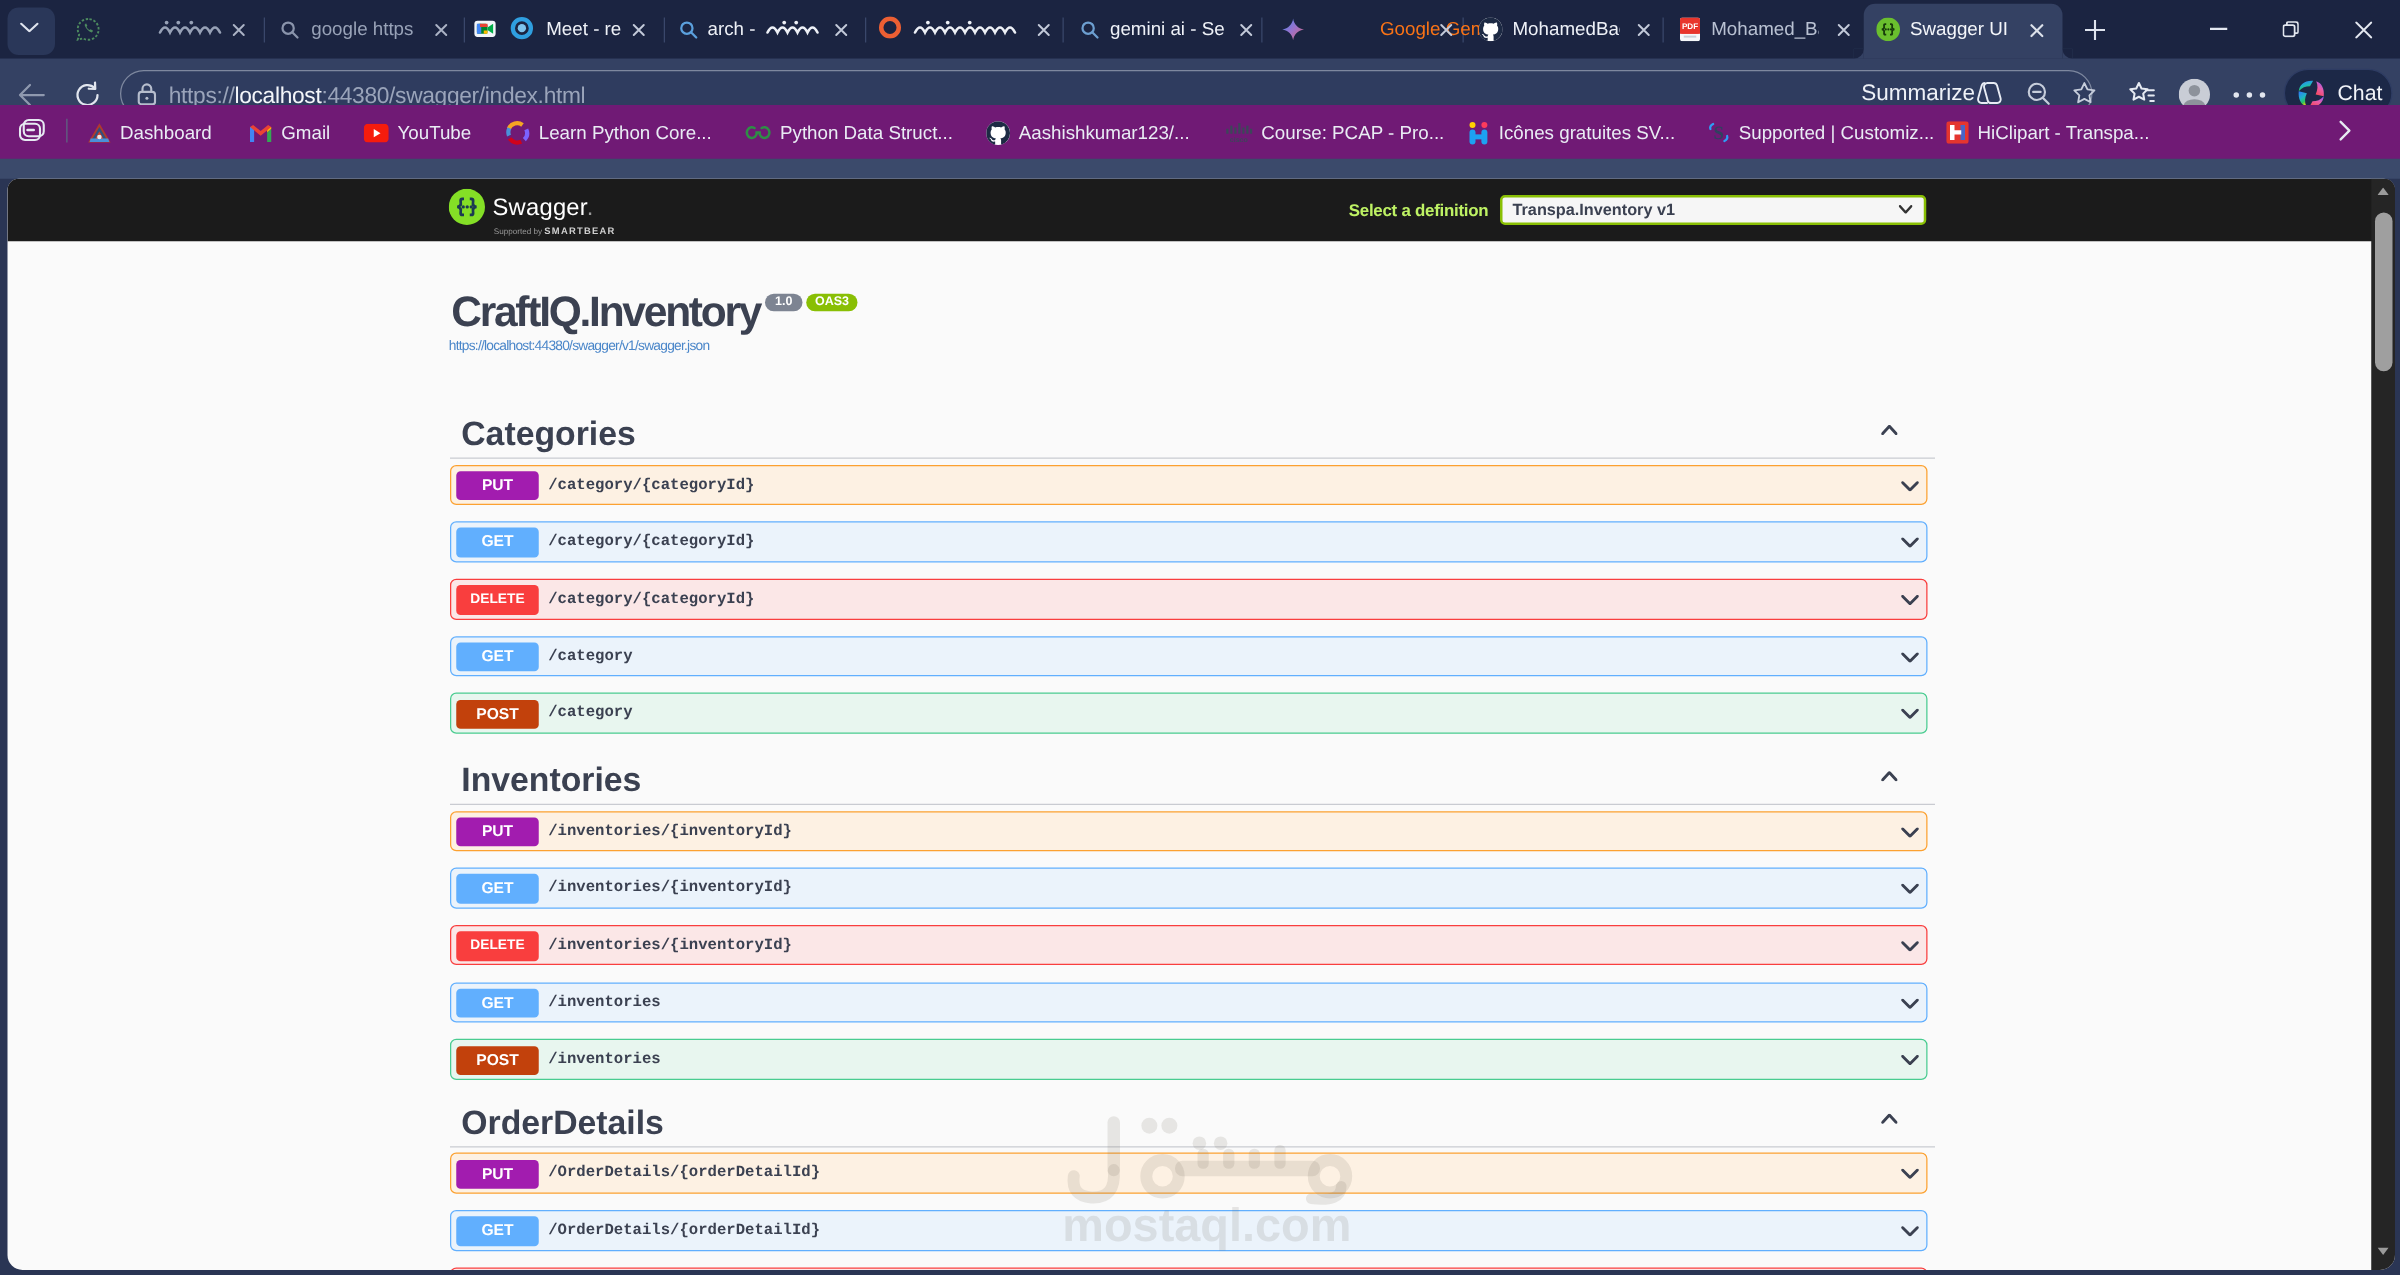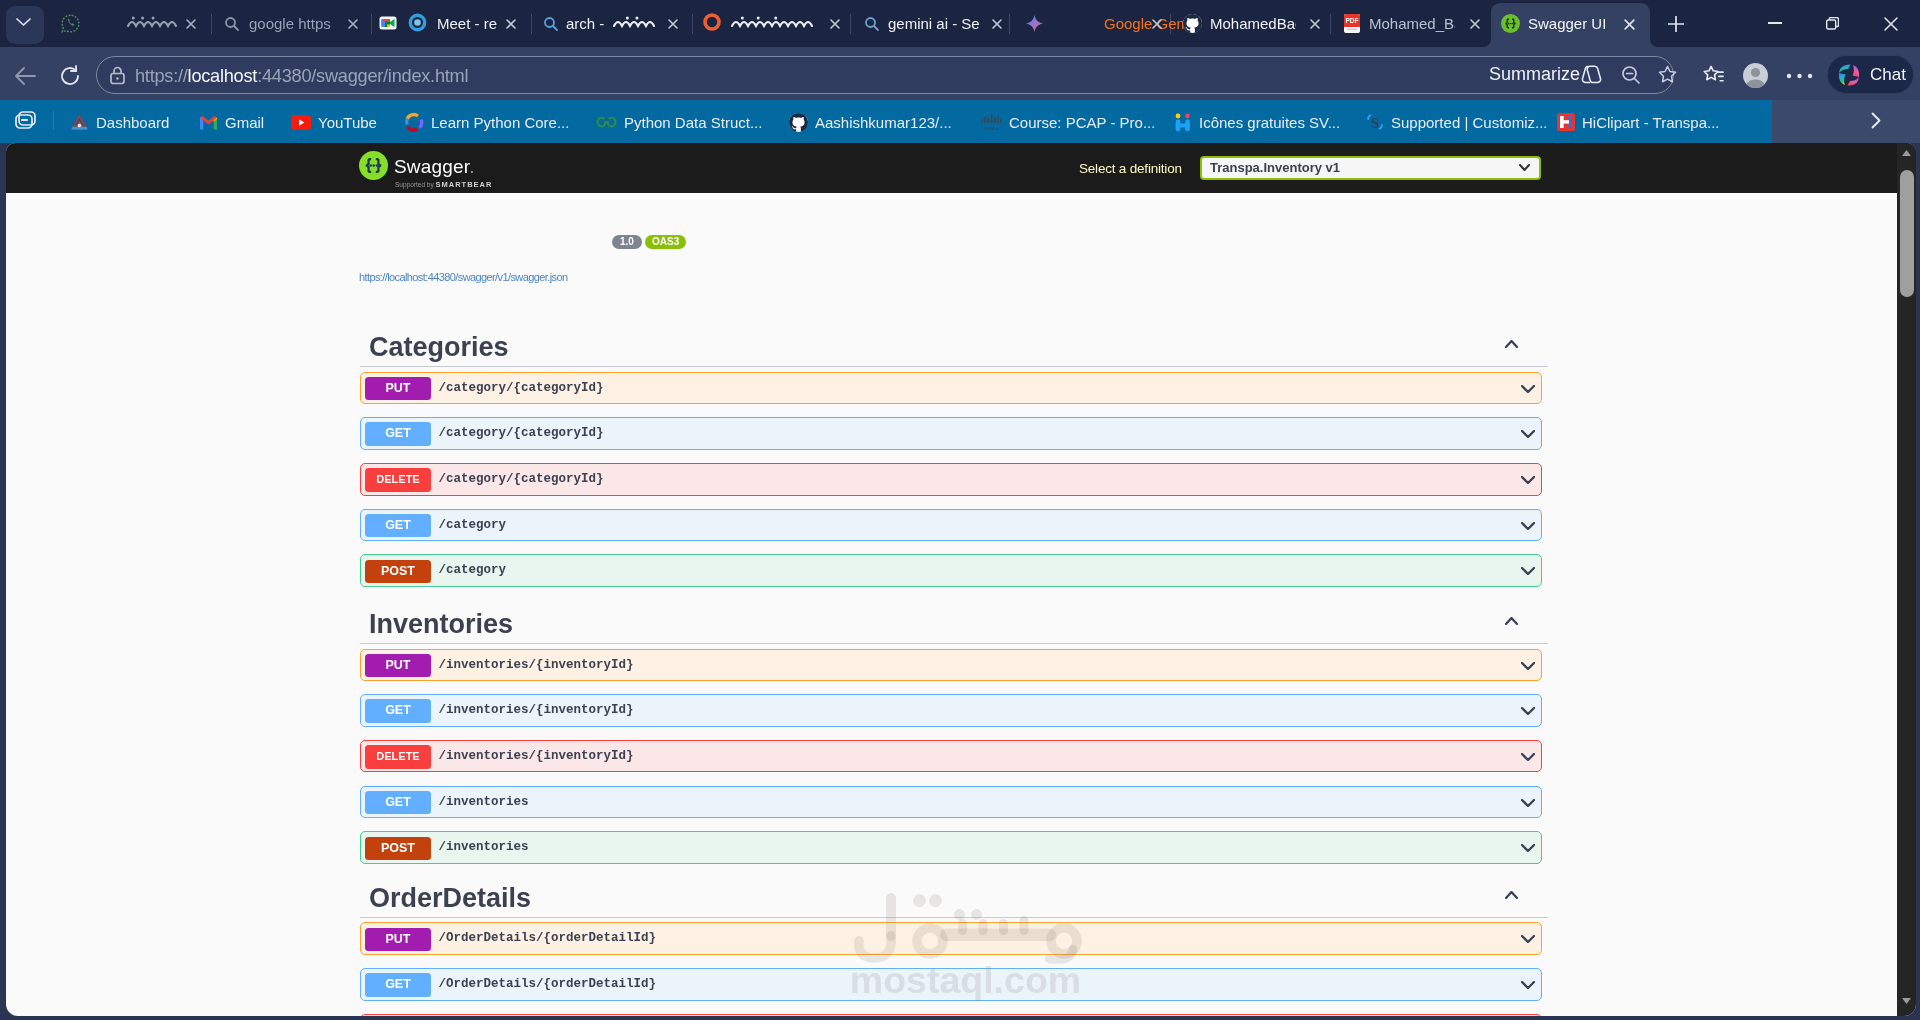--- a/index.html
+++ b/index.html
@@ -2,21 +2,21 @@
 <html><head><meta charset="utf-8"><style>
 *{margin:0;padding:0;box-sizing:border-box}
 html,body{width:1920px;height:1020px;overflow:hidden;font-family:"Liberation Sans",sans-serif}
 body{background:#3b4a6b;position:relative}
 .abs{position:absolute}
 #tabbar{position:absolute;left:0;top:0;width:1920px;height:47px;background:#1b2441}
 .tabsep{position:absolute;top:14px;width:1px;height:20px;background:#3a476b}
 .tabttl{position:absolute;top:15px;font-size:15px;white-space:nowrap;overflow:hidden}
 .tx{position:absolute;top:18px;line-height:0}
 #toolbar{position:absolute;left:0;top:47px;width:1920px;height:53px;background:#344163}
-#bookbar{position:absolute;left:0;top:100px;width:1772px;height:43px;background:#0369a1}
+#bookbar{position:absolute;left:0;top:84px;width:1920px;height:43px;background:#701a75}
 .bm{position:absolute;top:12px;height:20px;display:flex;align-items:center;gap:7px;color:#e9ecf4;font-size:15px;white-space:nowrap}
 #framebg{position:absolute;left:0;top:143px;width:1920px;height:877px;background:#2a3554}
 #content{position:absolute;left:6px;top:143px;width:1910px;height:873px;background:#fafafa;border-radius:9px 9px 12px 12px;overflow:hidden}
 #topbar{position:absolute;left:0;top:0;width:1910px;height:50px;background:#1b1b1b}
 .opblock{position:absolute;left:353.5px;width:1182px;height:32.5px;border-radius:5px;border:1px solid}
 .opbadge{position:absolute;left:4.5px;top:4.2px;width:66px;height:23.5px;border-radius:3.5px;color:#fff;font-weight:bold;font-size:12.5px;text-align:center;line-height:23.5px;font-family:"Liberation Sans",sans-serif}
 .oppath{position:absolute;left:78px;top:8px;font-family:"Liberation Mono",monospace;font-weight:bold;font-size:12.5px;color:#3b4151;letter-spacing:0px}
 .opchev{position:absolute;right:5.5px;top:12px;line-height:0}
 .sectitle{position:absolute;left:363px;font-size:27px;font-weight:bold;color:#3b4151}
 .secline{position:absolute;left:353.5px;width:1188px;height:1px;background:#c9cbd1}
@@ -354,27 +354,28 @@
 <div id="topbar">
 <div class="abs" style="left:352.5px;top:8px;line-height:0"><svg width="29" height="29" viewBox="0 0 20 20">
           <circle cx="10" cy="10" r="10" fill="#84df26"></circle>
 <path d="M7.4 4.8c-1.1 0-1.6.6-1.6 1.7 0 .5.1 1.1.1 1.6 0 .6-.4 1-1.3 1.2v1.4c.9.2 1.3.6 1.3 1.2 0 .5-.1 1.1-.1 1.6 0 1.1.5 1.7 1.6 1.7h1v-1.5h-.4c-.5 0-.7-.2-.7-.8 0-.4.1-.9.1-1.4 0-.8-.4-1.3-1.1-1.5.7-.2 1.1-.7 1.1-1.5 0-.5-.1-1-.1-1.4 0-.6.2-.8.7-.8h.4V4.8h-1zm5.2 0c1.1 0 1.6.6 1.6 1.7 0 .5-.1 1.1-.1 1.6 0 .6.4 1 1.3 1.2v1.4c-.9.2-1.3.6-1.3 1.2 0 .5.1 1.1.1 1.6 0 1.1-.5 1.7-1.6 1.7h-1v-1.5h.4c.5 0 .7-.2.7-.8 0-.4-.1-.9-.1-1.4 0-.8.4-1.3 1.1-1.5-.7-.2-1.1-.7-1.1-1.5 0-.5.1-1 .1-1.4 0-.6-.2-.8-.7-.8h-.4V4.8h1z" fill="#1b3a52"></path>
 <circle cx="8" cy="10" r=".9" fill="#1b3a52"></circle>
           <circle cx="10.2" cy="10" r=".9" fill="#1b3a52"></circle>
           <circle cx="12.4" cy="10" r=".9" fill="#1b3a52"></circle>
         </svg></div>
 <div class="abs" style="left:388px;top:13.5px;font-size:19px;line-height:19px;font-weight:500;letter-spacing:0.2px;color:#fff">Swagger<span style="color:#9a9a9a">.</span></div>
 <div class="abs" style="left:389px;top:36.5px;font-size:6.5px;color:#989898">Supported by <span style="font-weight:bold;font-size:7.5px;color:#cfcfcf;letter-spacing:1px">SMARTBEAR</span></div>
-<div class="abs" style="left:1073px;top:17.5px;font-size:13.5px;letter-spacing:-0.2px;font-weight:normal;color:#fef9c3">Select a definition</div>
+<div class="abs" style="left:1073px;top:17.5px;font-size:13.5px;letter-spacing:-0.2px;font-weight:bold;color:#bef264">Select a definition</div>
 <div class="abs" style="left:1194px;top:13px;width:341px;height:24px;background:#f6f6f6;border:2px solid #89bf04;border-radius:4px"></div>
 <div class="abs" style="left:1204px;top:17px;font-size:13px;font-weight:bold;color:#3b4151">Transpa.Inventory v1</div>
 <div class="abs" style="left:1513px;top:21px;line-height:0"><svg width="11" height="7" viewBox="0 0 11 7">
           <path d="M1 1 L5.5 6 L10 1" fill="none" stroke="#333" stroke-width="2" stroke-linecap="round" stroke-linejoin="round"></path>
         </svg></div>
 </div>
+<div class="abs" style="left:355px;top:89.5px;font-size:34px;line-height:34px;font-weight:bold;color:#3b4151;letter-spacing:-1.8px">CraftIQ.Inventory</div>
 <div class="abs" style="left:606px;top:91.5px;height:14.5px;border-radius:8px;background:#7d8492;color:#fff;font-size:10px;font-weight:bold;line-height:14.5px;padding:0 8px">1.0</div>
 <div class="abs" style="left:639px;top:91.5px;height:14.5px;border-radius:8px;background:#89bf04;color:#fff;font-size:10px;font-weight:bold;line-height:14.5px;padding:0 7px">OAS3</div>
 <div class="abs" style="left:353px;top:128px;font-size:11px;letter-spacing:-0.6px;color:#4a86c9">https://localhost:44380/swagger/v1/swagger.json</div>
 <div class="sectitle" style="top:189.2px">Categories</div>
     <div class="abs" style="left:1499px;top:197.2px;line-height:0"><svg width="13" height="8" viewBox="0 0 13 8">
         <path d="M1 7 L6.5 1 L12 7" fill="none" stroke="#3b4151" stroke-width="2.3" stroke-linecap="round" stroke-linejoin="round"></path>
       </svg></div>
     <div class="secline" style="top:222.89999999999998px"></div>
     <div class="opblock put" style="top:228.60000000000002px">
 <div class="opbadge bput" style="font-size:12.5px">PUT</div>

